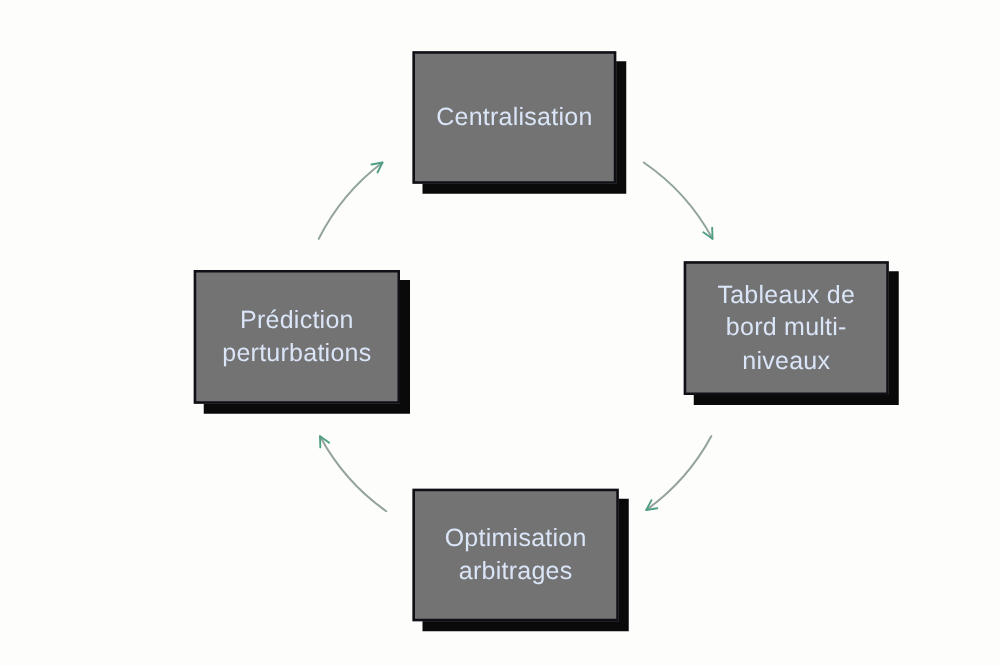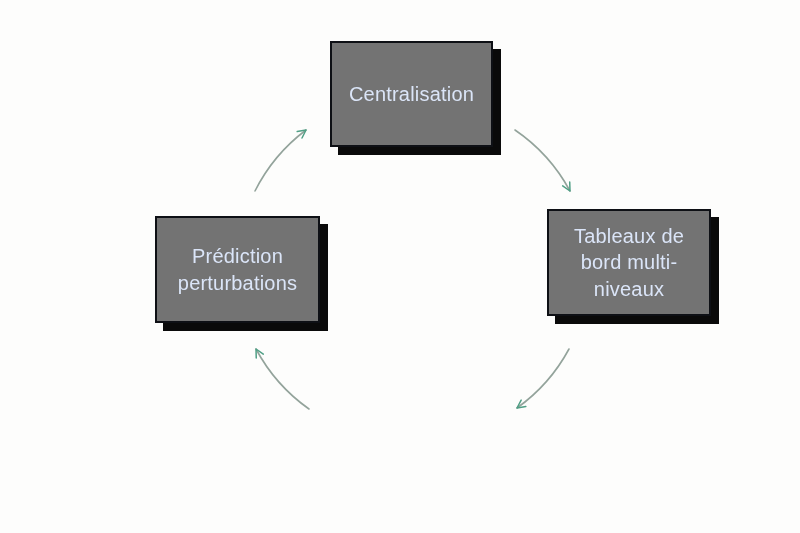--- a/index.html
+++ b/index.html
@@ -62,18 +62,21 @@
   </svg>
 
   <div class="node node-top">
     <span>Centralisation</span>
   </div>
 
   <div class="node node-right">
     <span>Tableaux de bord multi-niveaux</span>
   </div>
 
+  <div class="node node-bottom">
+    <span>Optimisation arbitrages</span>
+  </div>
 
   <div class="node node-left">
     <span>Prédiction perturbations</span>
   </div>
 
 </div>
 
 </body></html>

